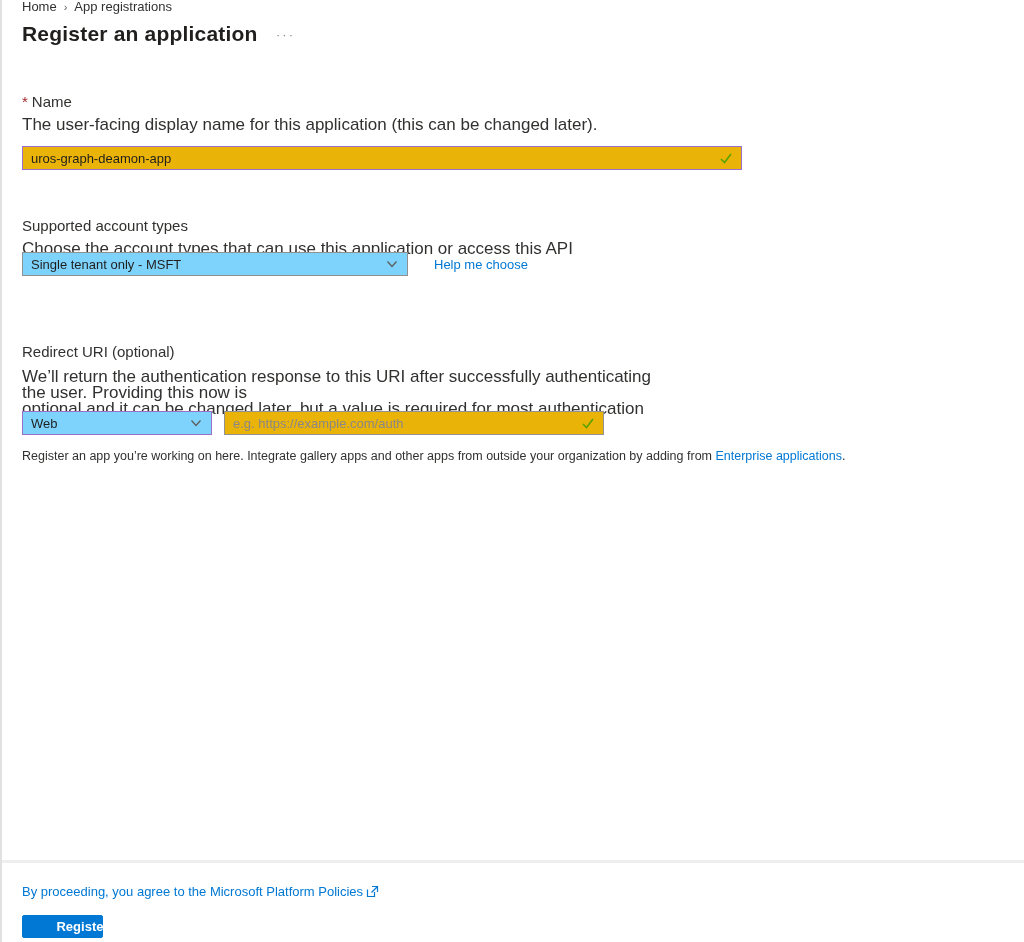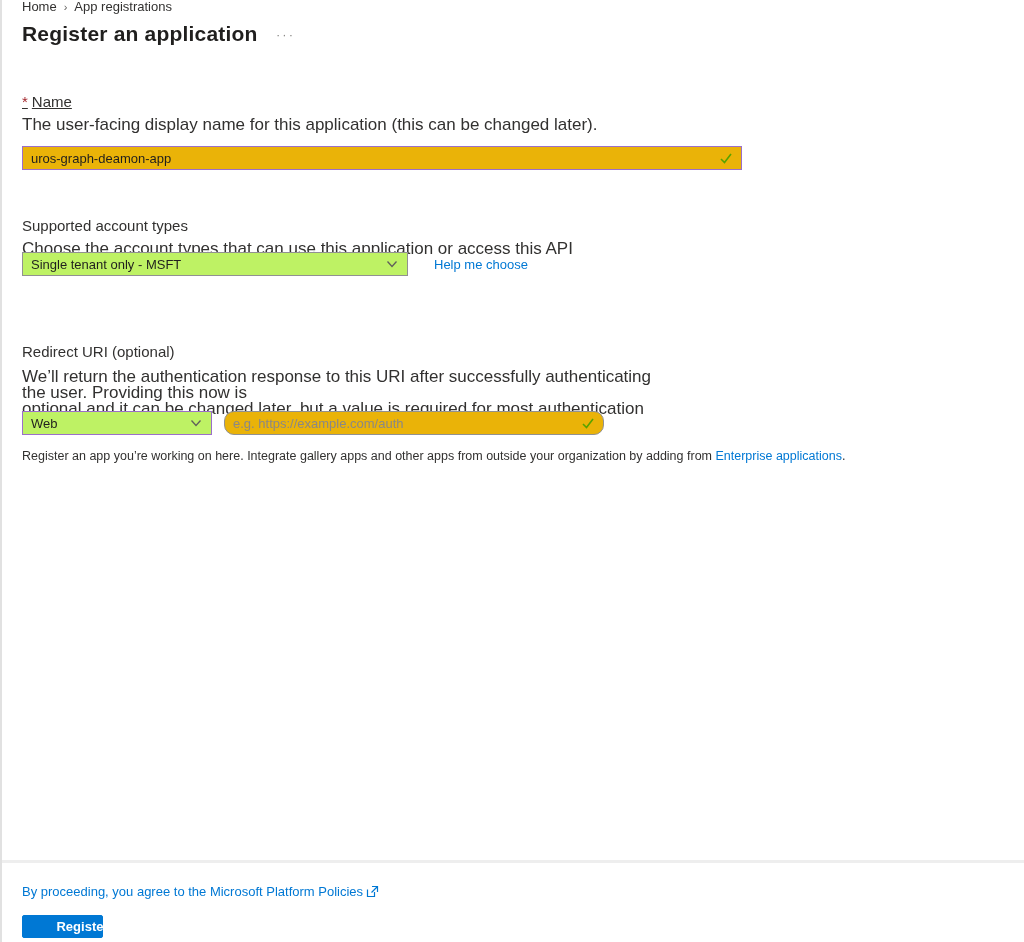--- a/index.html
+++ b/index.html
@@ -64,32 +64,32 @@
     font-family: "Liberation Sans", sans-serif;
     font-size: 13px; color: #201f1e;
     padding: 0 26px 0 8px;
     background: transparent;
   }
   .input-wrap input::placeholder { color: #8a8886; opacity: 1; }
   .border-dirty { border: 1px solid #9b6fc9; }
   .border-normal { border: 1px solid #919191; }
 
   .name-input { left: 20px; top: 146px; width: 720px; height: 24px; }
-  .uri-input  { left: 222px; top: 411px; width: 380px; height: 24px; border-radius: 10px; }
+  .uri-input  { left: 222px; top: 411px; width: 380px; height: 24px; }
 
   .valid-check {
     position: absolute; right: 8px; top: 50%;
     transform: translateY(-50%);
     width: 14px; height: 14px;
   }
 
   
   .select-box {
     position: absolute;
-    background: #bef264;
+    background: #7dd3fc;
     display: flex; align-items: center;
     font-size: 13px; color: #201f1e;
     padding: 0 30px 0 8px;
     cursor: pointer;
   }
   .acct-select { left: 20px; top: 252px; width: 386px; height: 24px; border: 1px solid #919191; }
   .platform-select { left: 20px; top: 411px; width: 190px; height: 24px; border: 1px solid #9b6fc9; }
   .select-chevron {
     position: absolute; right: 9px; top: 50%;
     transform: translateY(-50%);
@@ -118,21 +118,21 @@
     position: absolute; left: 20px; top: 915px;
     width: 81px; height: 23px;
     background: #0078d4; color: #ffffff;
     border: 1px solid #0078d4; border-radius: 2px;
     font-family: "Liberation Sans", sans-serif;
     font-size: 13px; font-weight: bold;
     cursor: pointer;
     display: flex; align-items: center; justify-content: center; padding-left: 40px;
   }
 
-  .pos-name-label { top: 93px; text-decoration: underline; }
+  .pos-name-label { top: 93px; }
   .pos-name-desc  { top: 117px; }
   .pos-acct-label { top: 217px; }
   .pos-acct-desc  { top: 241px; }
   .pos-redir-label { top: 343px; }
   .pos-redir-desc  { top: 369px; width: 650px; }
 </style>
 </head>
 <body>
 
 <div class="page">

